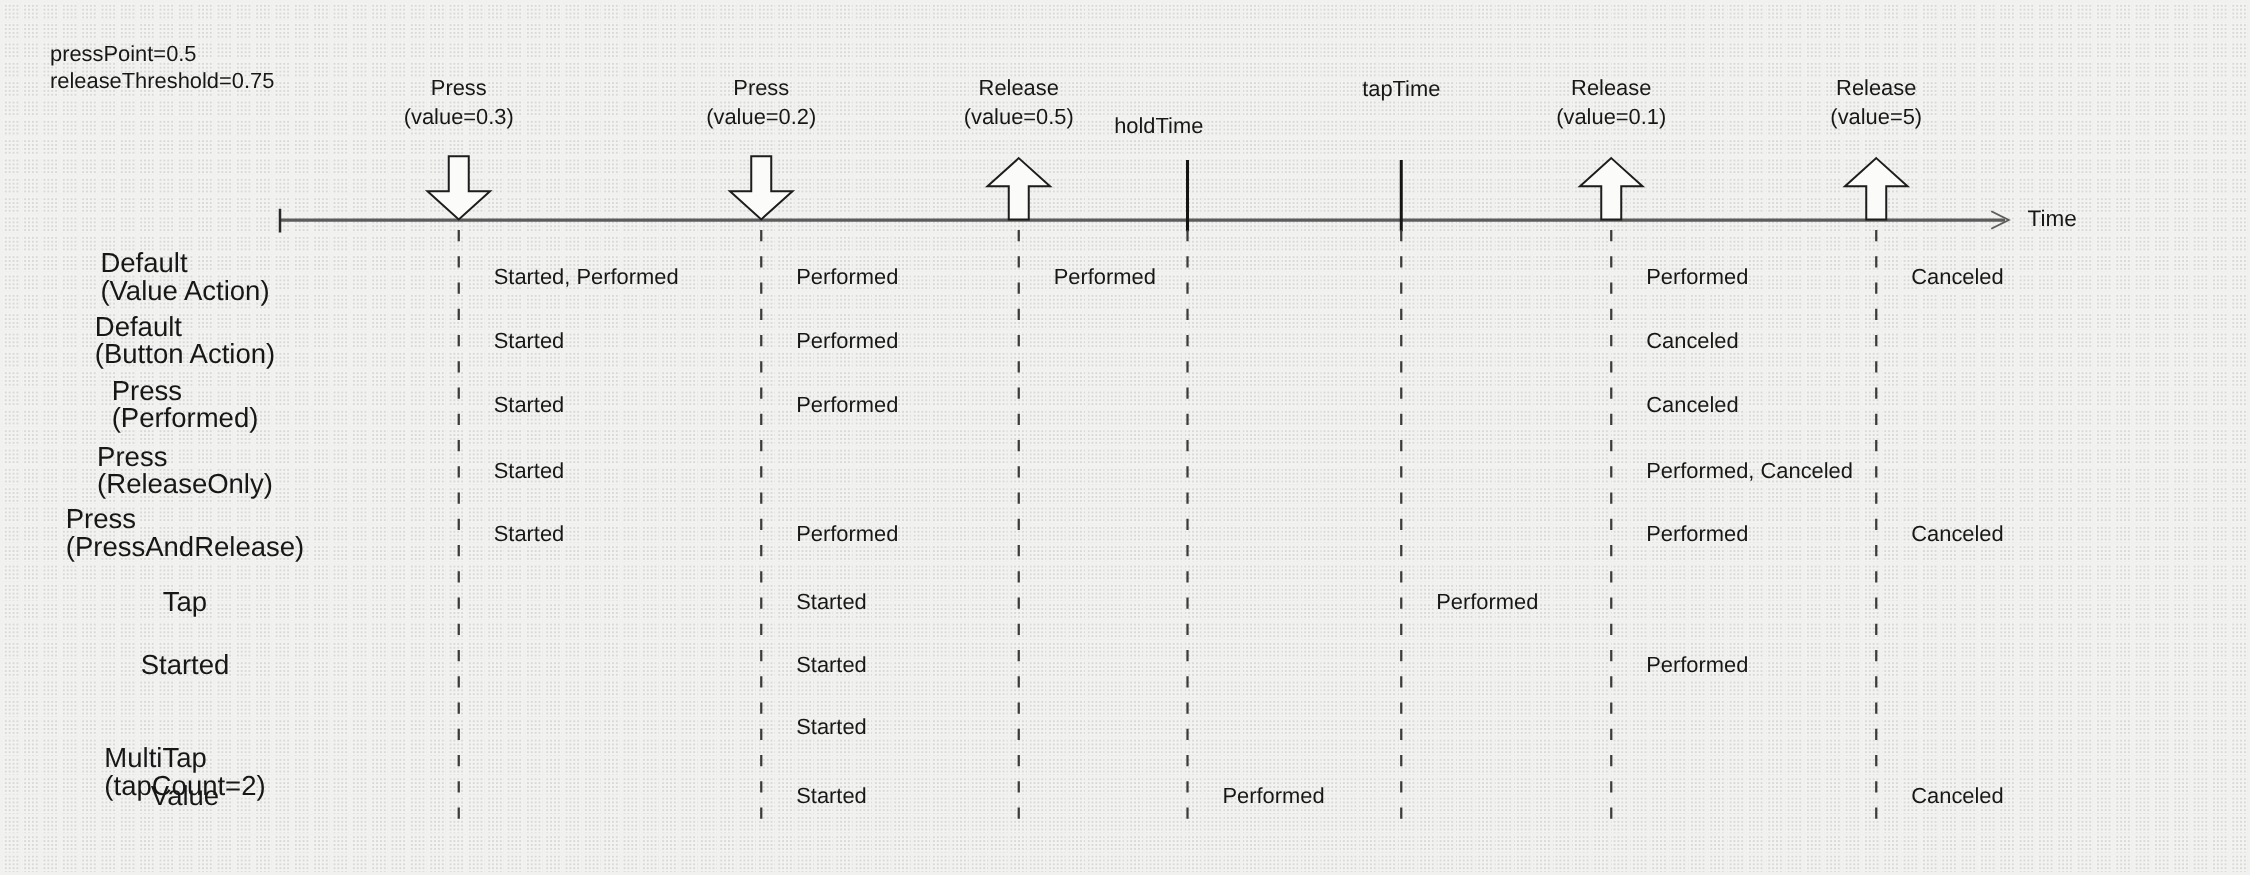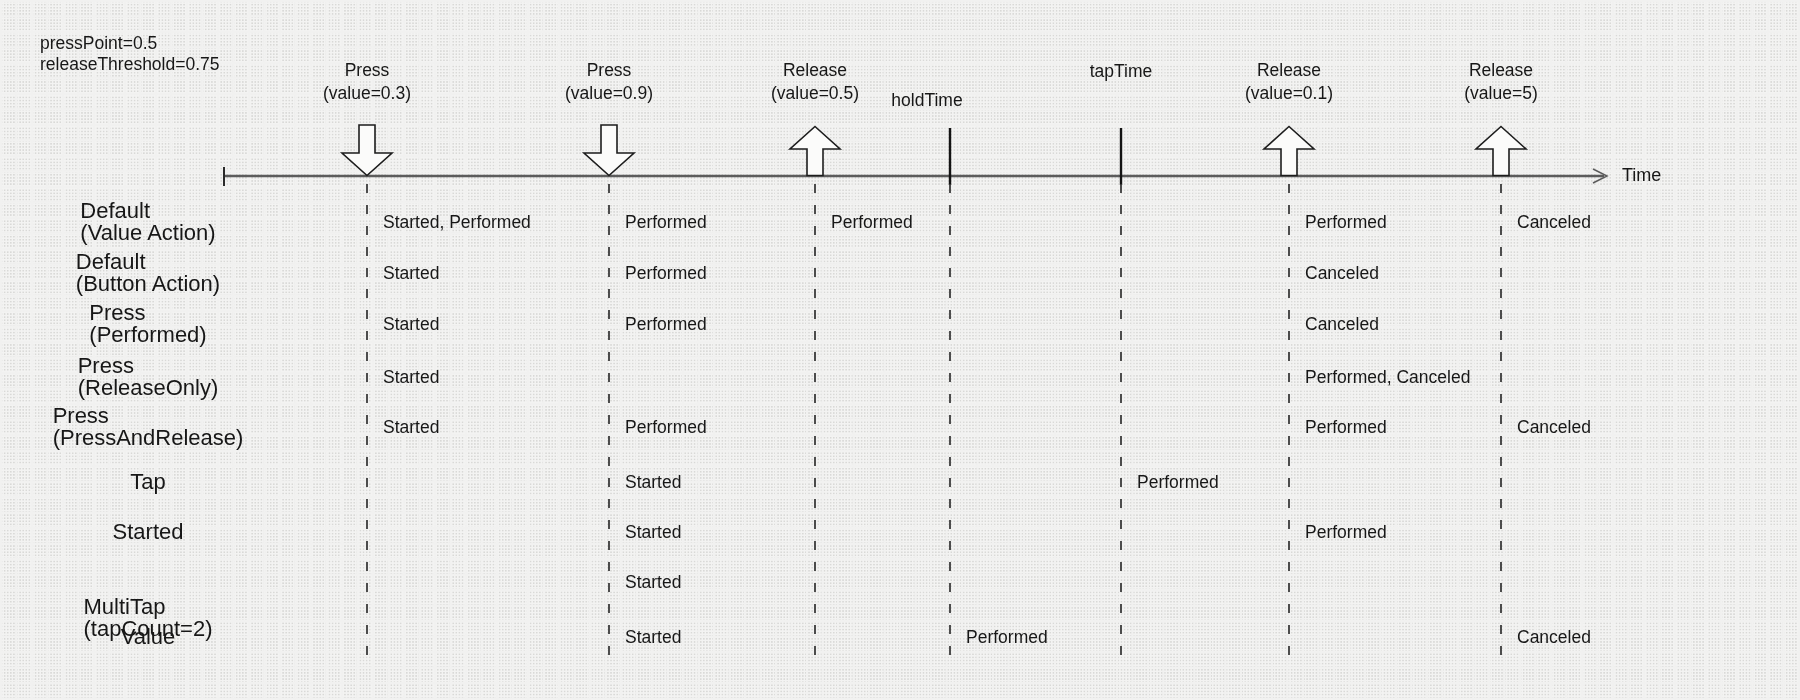--- a/index.html
+++ b/index.html
@@ -38,21 +38,21 @@
   .event-label {
     position: absolute; transform: translateX(-50%);
     text-align: center; font-size: 17.5px; line-height: 22.5px; white-space: nowrap;
   }
   .row-label {
     position: absolute; left: 148px; transform: translate(-50%, -50%);
     text-align: left; font-size: 22px; line-height: 22.3px; white-space: nowrap;
   }
   .status-label {
     position: absolute; transform: translateY(-50%);
-    font-size: 17.5px; white-space: nowrap;
+    font-size: 17.5px; white-space: nowrap; margin-left: 12px;
   }
   .time-label {
     position: absolute; left: 1622px; top: 165px;
     font-size: 18px; white-space: nowrap;
   }
 </style>
 </head>
 <body>
 
 <div id="stage">
@@ -84,21 +84,21 @@
 
   <div class="time-label">Time</div>
 
   <div id="labels-layer">
       <div class="event-label" style="left: 367px; top: 59px;">
         <div>Press</div>
         <div>(value=0.3)</div>
       </div>
       <div class="event-label" style="left: 609px; top: 59px;">
         <div>Press</div>
-        <div>(value=0.9)</div>
+        <div>(value=0.2)</div>
       </div>
       <div class="event-label" style="left: 815px; top: 59px;">
         <div>Release</div>
         <div>(value=0.5)</div>
       </div>
       <div class="event-label" style="left: 927px; top: 89px;">
         <div>holdTime</div>
       </div>
       <div class="event-label" style="left: 1121px; top: 60px;">
         <div>tapTime</div>

